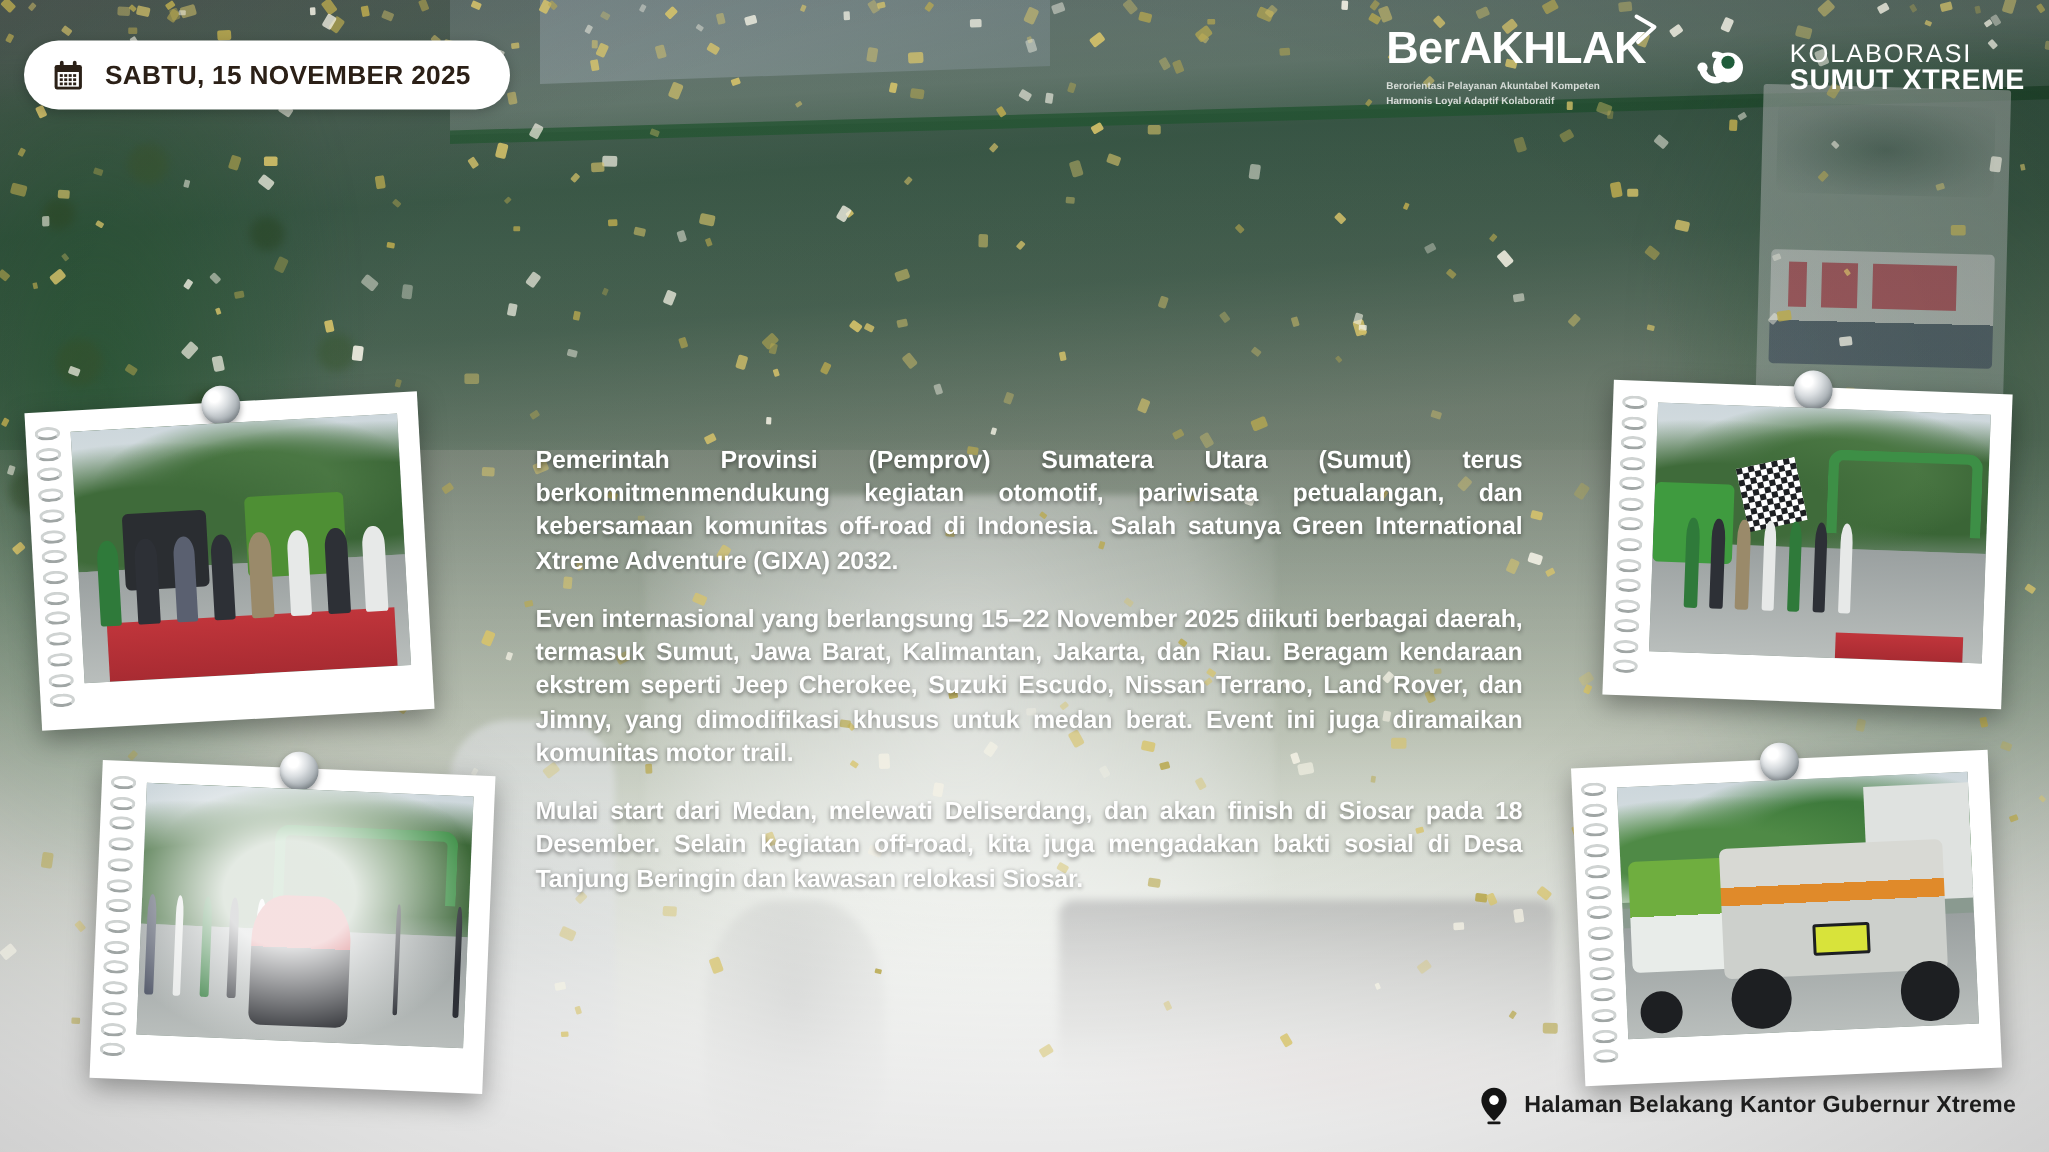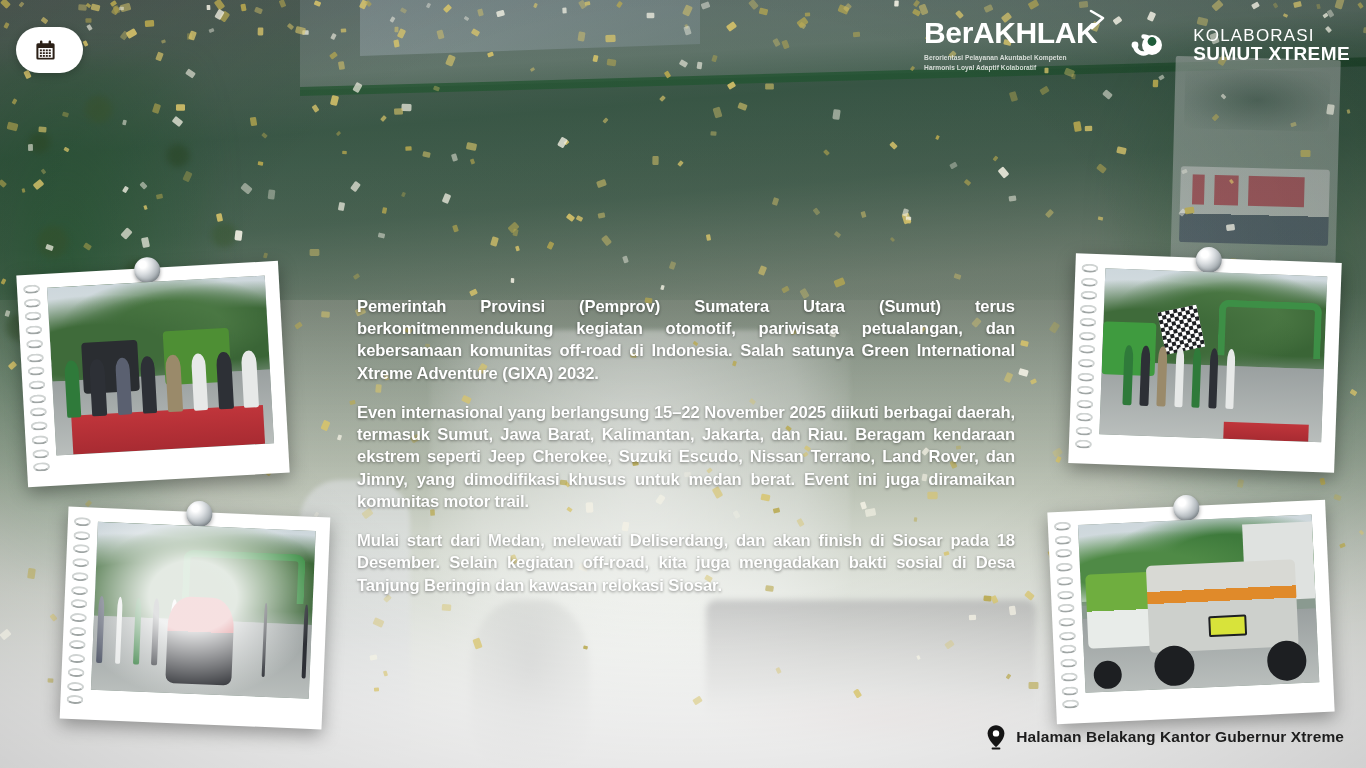--- a/index.html
+++ b/index.html
@@ -728,20 +728,21 @@
             <rect x="9.2" y="13.8" width="2.1" height="1.9"></rect>
           <rect x="12.3" y="13.8" width="2.1" height="1.9"></rect>
             <rect x="15.4" y="13.8" width="2.1" height="1.9"></rect>
           <rect x="6.1" y="16.7" width="2.1" height="1.9"></rect>
             <rect x="9.2" y="16.7" width="2.1" height="1.9"></rect>
           <rect x="12.3" y="16.7" width="2.1" height="1.9"></rect>
             <rect x="15.4" y="16.7" width="2.1" height="1.9"></rect>
         </g>
       </svg>
     </span>
+    <span class="date-text">SABTU, 15 NOVEMBER 2025</span>
   </div>
 
   <div class="logos">
 
     <div class="logo-berakhlak">
       <div class="word">BerAKHLAK</div>
       <span class="swoosh">
         <svg viewBox="0 0 17 22" width="17" height="22">
           <path d="M2 2 L14 9 L3 19" fill="none" stroke="#ffffff" stroke-width="2.6" stroke-linecap="round" stroke-linejoin="round"></path>
         </svg>

